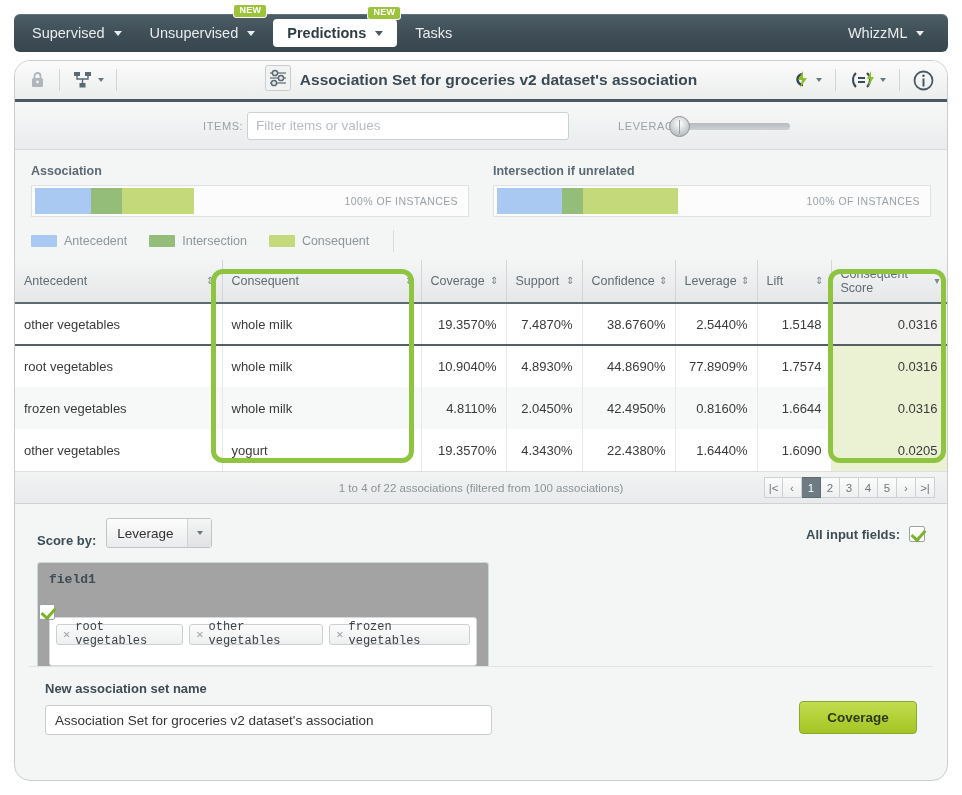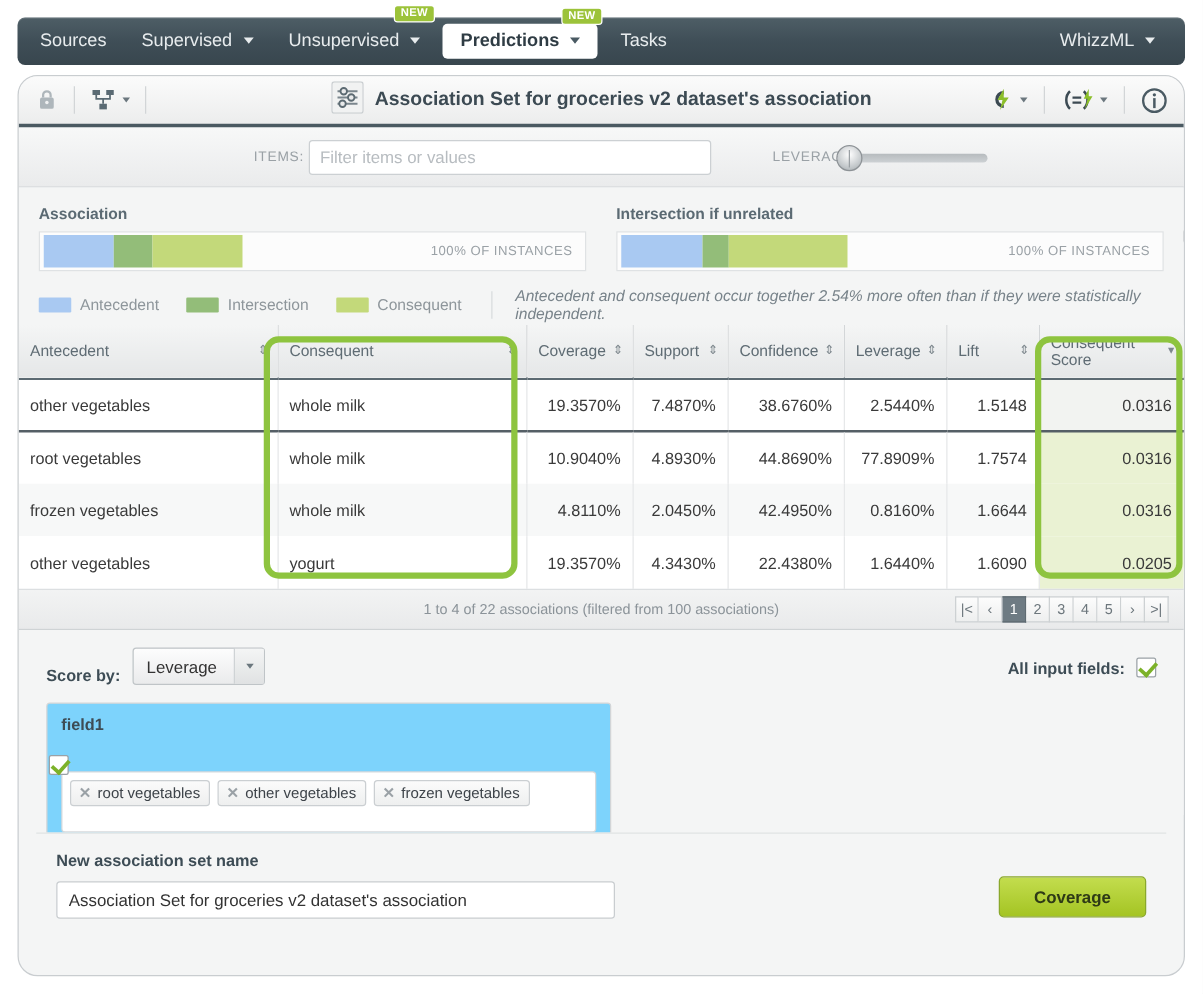--- a/index.html
+++ b/index.html
@@ -317,23 +317,24 @@
   .allfields {
     position:absolute; right: 22px; top: 22px;
     display:flex; align-items:center; gap:9px;
     font-size: 13px; font-weight:bold; color:#3d4c55;
   }
   .fieldbox {
     margin-top: 14px;
     width: 452px;
     border: 1px solid #d2d5d7;
     border-radius: 3px;
-    background: #7dd3fc;
+    background: #a3a3a3;
     padding: 9px 11px 11px 11px;
     position: relative;
+    font-family: Liberation Mono, monospace;
   }
   .fb-title { font-size: 13px; font-weight: bold; color:#3d4c55; margin-bottom: 9px; }
   .fb-check { position:absolute; right: 10px; top: 8px; }
   .tagbox {
     border: 1px solid #d6d9db; background:#fff;
     border-radius: 3px;
     height: 49px;
     padding: 6px;
     display:flex; gap: 6px; align-items:flex-start;
   }
@@ -391,23 +392,20 @@
   }
 </style>
 </head>
 <body>
 
 <div id="app">
 
   <div class="navbar">
     <div class="nav-items">
 
-      <div class="nav-item">
-        <span>Sources</span>
-      </div>
 
 
       <div class="nav-item">
         <span>Supervised</span>
         <span class="caret"></span>
       </div>
 
       <div class="nav-item">
         <span class="badge-new">NEW</span>
         <span>Unsupervised</span>
@@ -557,21 +555,20 @@
         </div>
         <div class="legend-item">
           <span class="swatch" style="background:#93bd79"></span>
           <span>Intersection</span>
         </div>
         <div class="legend-item">
           <span class="swatch" style="background:#c3d97a"></span>
           <span>Consequent</span>
         </div>
         <div class="legend-div"></div>
-        <div class="legend-note">Antecedent and consequent occur together 2.54% more often than if they were statistically independent.</div>
       </div>
     </div>
 
     <div class="table-wrap">
       <table class="assoc">
         <colgroup>
           <col style="width:207px">
             <col style="width:199px">
             <col style="width:85px">
           <col style="width:76px">

